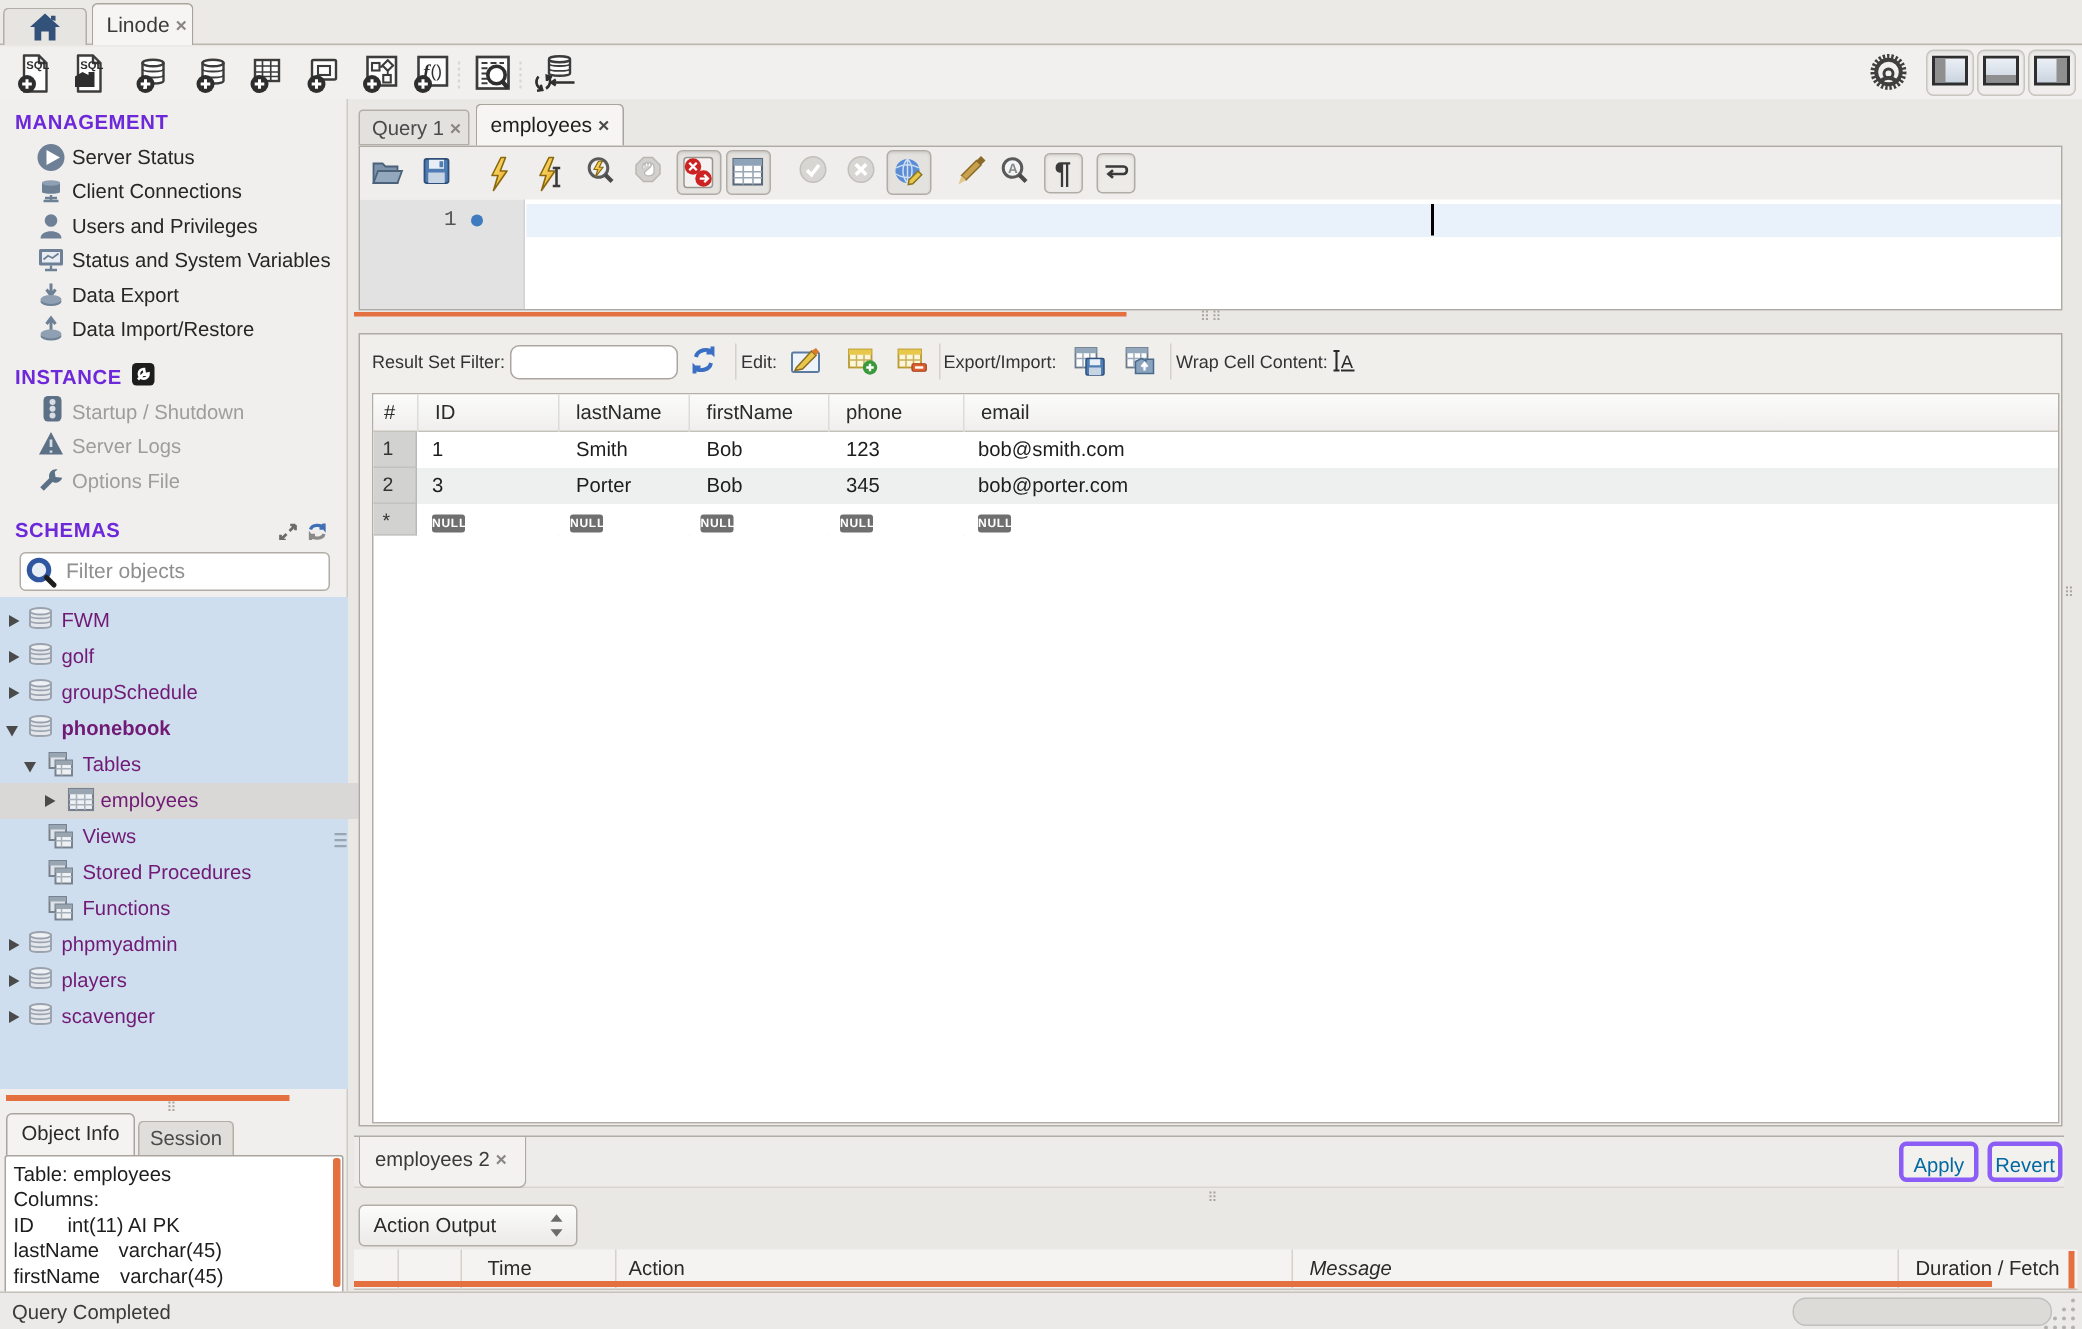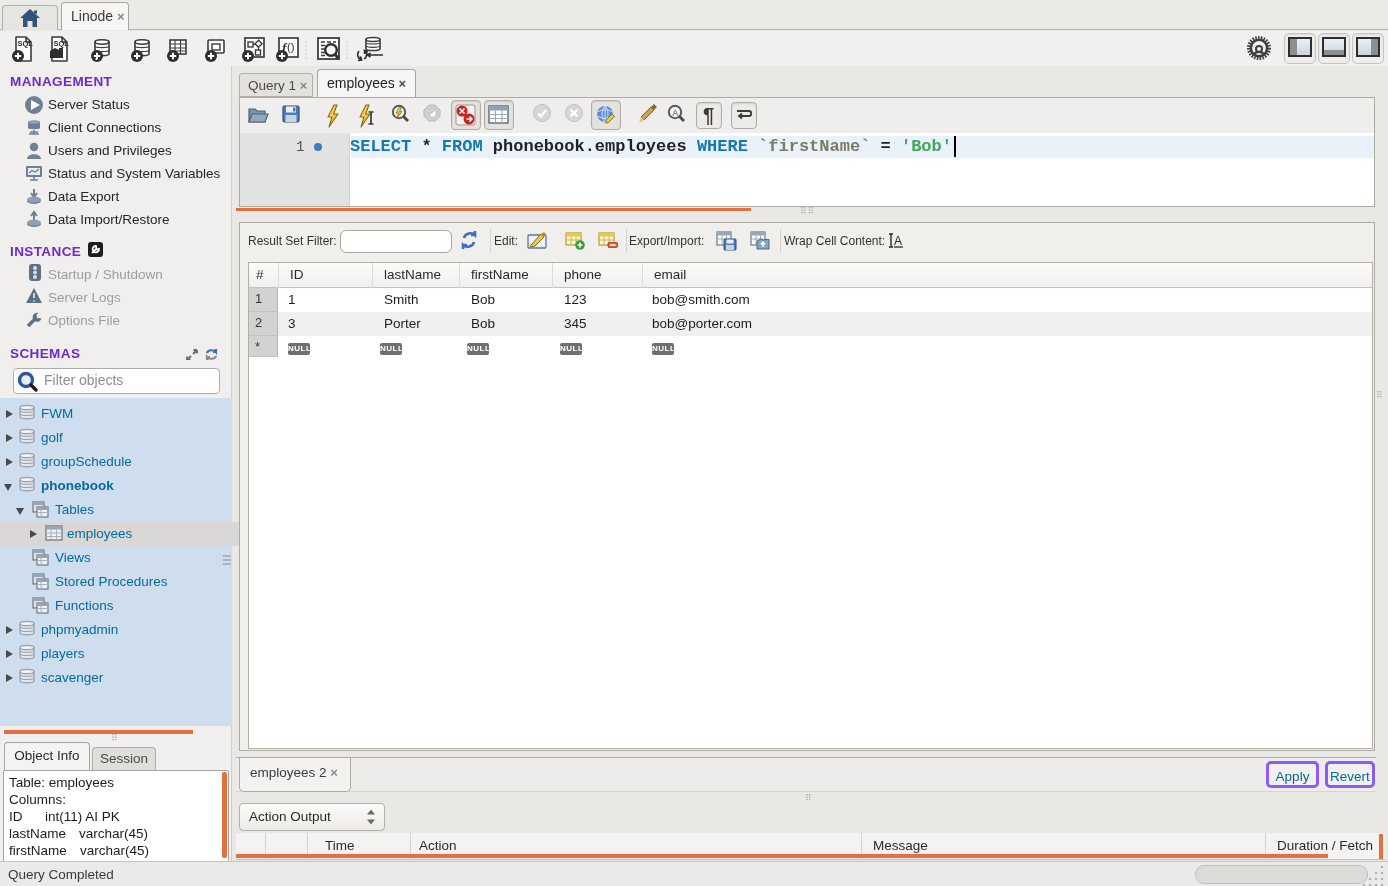--- a/index.html
+++ b/index.html
@@ -18,21 +18,21 @@
 .rbtn { position:absolute; top:33px; width:32px; height:31px; background:#efeeec; border:1px solid #c8c4be; border-radius:5px; box-shadow:inset 0 1px 2px rgba(0,0,0,0.08); }
 
 
 #sidebar { left:0; top:66px; width:232px; height:795px; background:#f0efed; border-right:1px solid #cfccc6; }
 .sechead { font-weight:bold; font-size:13.5px; color:#6d28d9; letter-spacing:0.4px; }
 .sitem { position:absolute; left:48px; font-size:13.5px; color:#262626; white-space:nowrap; }
 .sitem.dis { color:#9d9d9d; }
 
 
 #tree { left:0; top:398px; width:232px; height:328px; background:#cfdeee; }
-.trow { position:absolute; left:0; width:256px; height:24px; font-size:13.5px; color:#0369a1; }
+.trow { position:absolute; left:0; width:256px; height:24px; font-size:13.5px; color:#701a75; }
 .trow span.lbl { position:absolute; top:4px; }
 .arr { position:absolute; width:0; height:0; }
 .arr.r { border-left:7px solid #4a4a4a; border-top:4.5px solid transparent; border-bottom:4.5px solid transparent; }
 .arr.d { border-top:7px solid #4a4a4a; border-left:4.5px solid transparent; border-right:4.5px solid transparent; }
 
 
 #objtab { left:4px; top:742px; width:86px; height:28px; background:#f4f3f1; border:1px solid #a9a49d; border-bottom:none; border-radius:4px 4px 0 0; font-size:13.5px; color:#2a2a2a; line-height:26px; text-align:center; }
 #sesstab { left:92px; top:747px; width:64px; height:23px; background:#e0deda; border:1px solid #b3afa8; border-bottom:none; border-radius:4px 4px 0 0; font-size:13.5px; color:#4a4a4a; line-height:21px; text-align:center; }
 #infobox { left:3px; top:770px; width:226px; height:104px; background:#ffffff; border:1px solid #a9a49d; border-radius:2px; font-size:13.5px; color:#1d1d1d; padding:3px 0 0 5px; line-height:17px; }
 
@@ -458,21 +458,20 @@
       </g>
    <text x="463" y="24" font-family="Liberation Sans" font-size="20" font-weight="bold" fill="#3a3a3a">¶</text>
    <g transform="translate(496,9)">
         <path d="M1 4 H13 C16 4 16 9 13 9 H4 M6 6.5 L3 9 L6 11.5" fill="none" stroke="#3a3a3a" stroke-width="1.8"></path>
       </g>
   </svg>
   <div id="gutter"></div>
   <div id="line1hl"></div>
   <div id="lnum">1</div>
   <div id="ldot"></div>
-  <div id="sqltext"><span class="kw">SELECT</span> * <span class="kw">FROM</span> phonebook.employees <span class="kw">WHERE</span> <span class="bt">`firstName`</span> = <span class="str">'Bob'</span></div>
   <div id="cursor"></div>
 </div>
 <div class="abs" id="edhscroll"></div>
 <div class="abs dots" style="left:800px; top:206px;">⠿⠿</div>
 <div class="abs dots" style="left:1376px; top:390px;">⠿</div>
 
 <div class="abs" id="resultbox">
   <div id="rtoolbar">
     <span class="lab" style="left:8px;">Result Set Filter:</span>
     <div id="filterinput"></div>
@@ -577,21 +576,21 @@
 <div class="abs dots" style="left:805px; top:793px;">⠿</div>
 
 <div class="abs" id="aoselect">Action Output</div>
 <div class="abs" style="left:366px; top:809px; width:10px; height:16px;"><svg width="10" height="16" viewBox="0 0 10 16">
       <path d="M5 0.5 L9 5.5 L1 5.5 Z" fill="#6b6b6b"></path>
       <path d="M5 15.5 L1 10.5 L9 10.5 Z" fill="#6b6b6b"></path>
     </svg></div>
 <div class="abs" id="outhead">
   <span class="oh" style="left:89px;">Time</span>
   <span class="oh" style="left:183px;">Action</span>
-  <span class="oh" style="left:637px;">Message</span>
+  <span class="oh" style="left:637px;font-style:italic;">Message</span>
   <span class="oh" style="left:1041px;">Duration / Fetch</span>
   <div class="ohsep" style="left:29px;"></div>
   <div class="ohsep" style="left:71px;"></div>
   <div class="ohsep" style="left:174px;"></div>
   <div class="ohsep" style="left:625px;"></div>
   <div class="ohsep" style="left:1029px;"></div>
 </div>
 <div class="abs" id="outhscroll"></div>
 <div class="abs" id="outvscroll"></div>
 

